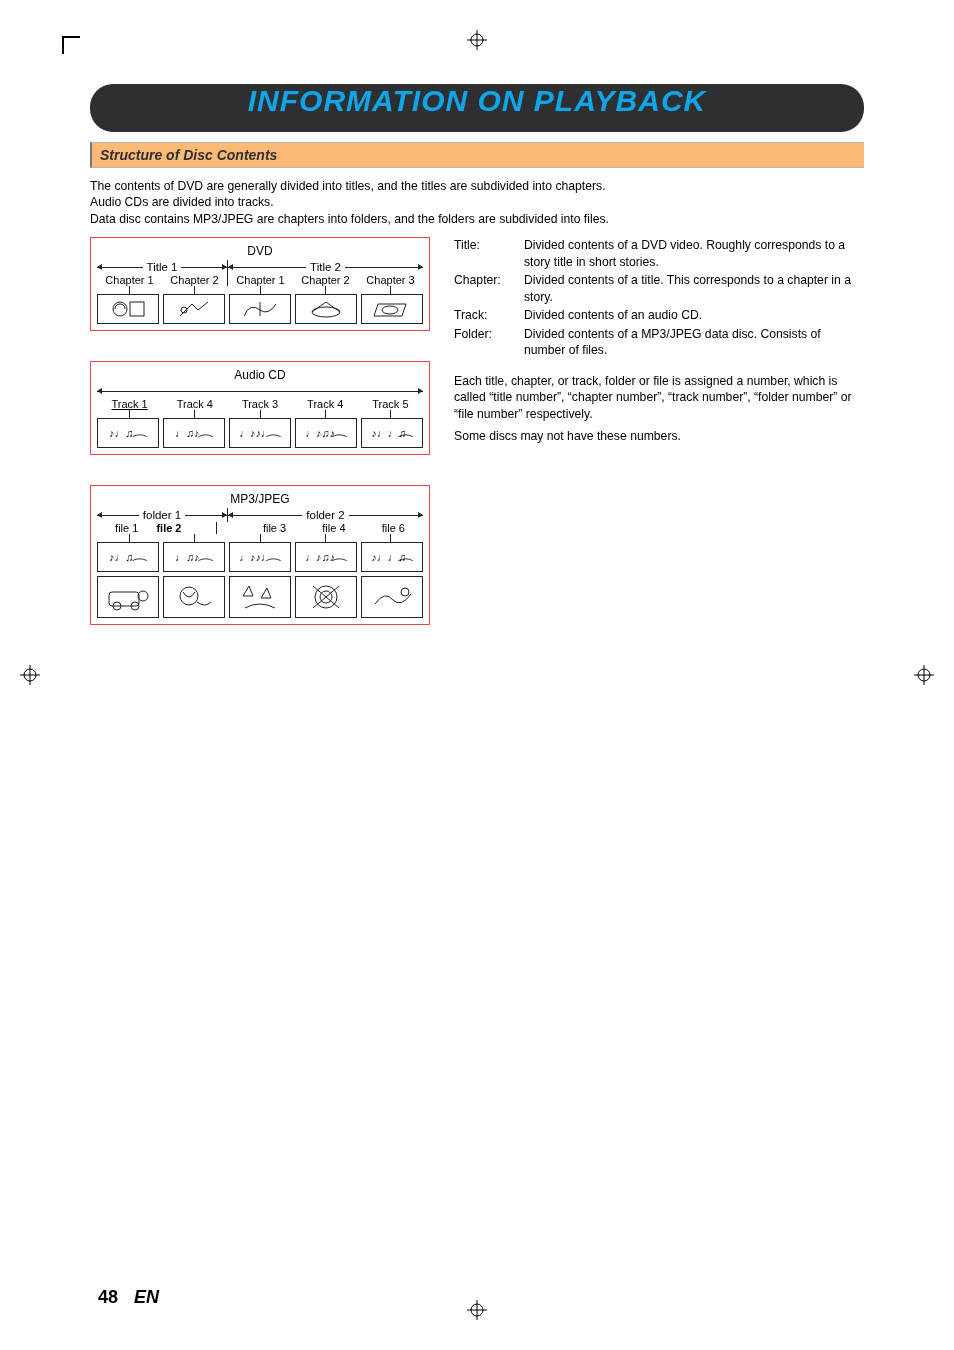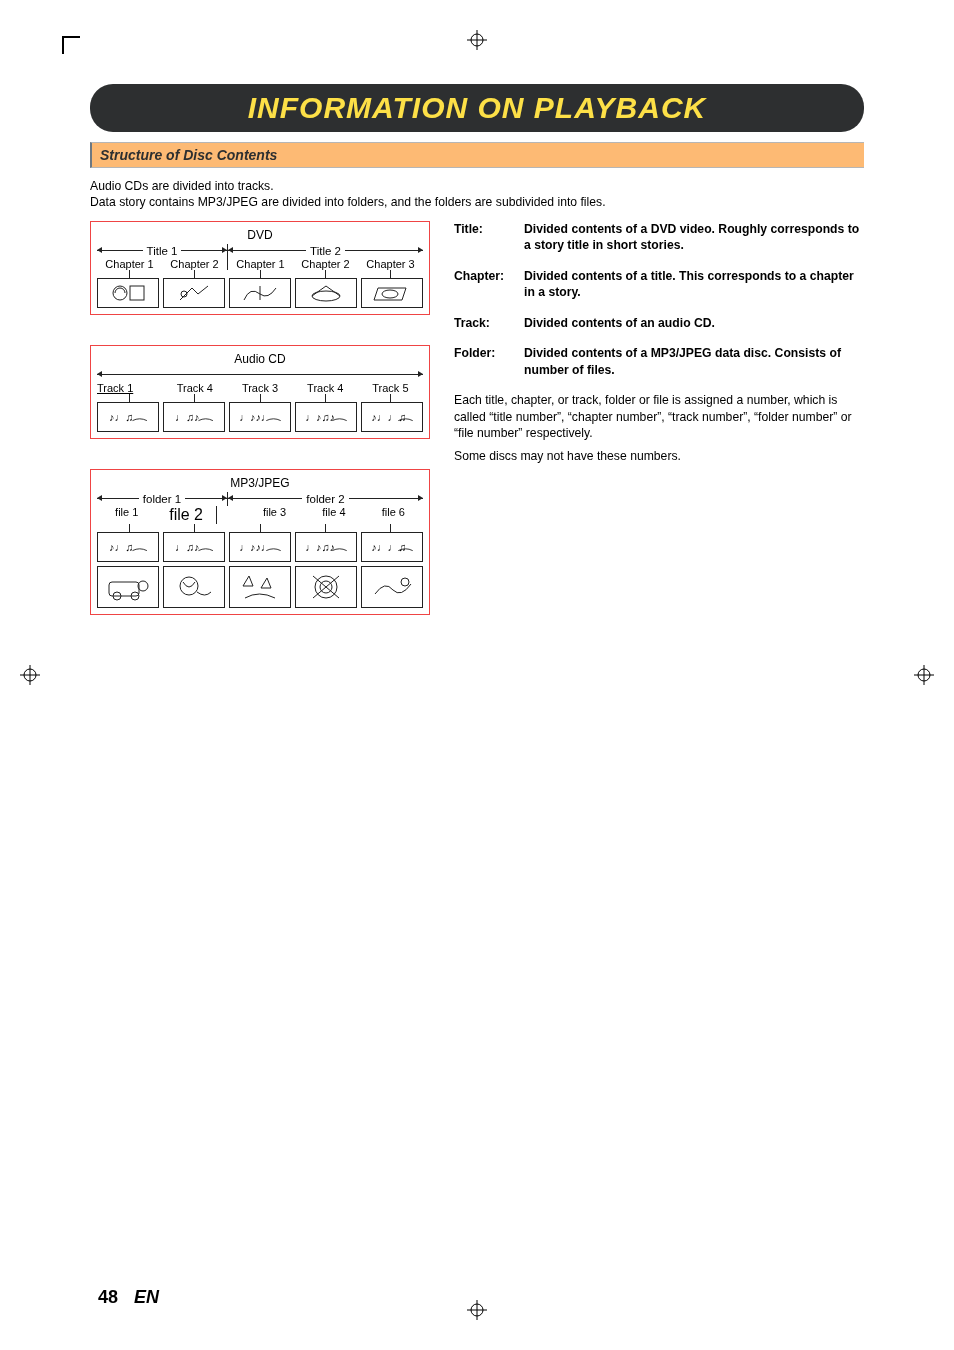--- a/index.html
+++ b/index.html
@@ -1,36 +1,36 @@
 <!DOCTYPE html>
 <html><head>
 <meta charset="utf-8">
 <style>
   * { box-sizing: border-box; margin: 0; padding: 0; }
   html, body { width: 954px; min-height: 1350px; background: #fff; font-family: Arial, Helvetica, sans-serif; color: #000; }
   .page { position: relative; width: 954px; min-height: 1350px; padding: 60px 90px 60px 90px; }
   .crop-rect { position: absolute; top: 36px; left: 62px; width: 18px; height: 18px; border-top: 2px solid #000; border-left: 2px solid #000; }
-  .title-band { background: #2d2f30; color: #fde047; display: flex; align-items: center; justify-content: center; height: 48px; margin-bottom: 10px; border-radius: 23px; }
+  .title-band { background: #2d2f30; color: #0ea5e9; display: flex; align-items: flex-start; justify-content: center; height: 48px; margin-bottom: 10px; border-radius: 23px; }
   .title-band h1 { font-size: 30px; font-weight: 700; letter-spacing: 1px; font-style: italic; }
   .section-head { background: #fdba74; border-top: 1px solid #b6b6b6; border-bottom: 1px solid #b6b6b6; border-left: 2px solid #6d7882; padding: 4px 8px; font-weight: 700; font-size: 14px; font-style: italic; color: #2d2f30; margin-bottom: 10px; }
   .intro { font-size: 12.2px; line-height: 1.35; margin-bottom: 10px; }
   .columns { display: flex; gap: 24px; }
   .col-left { width: 340px; }
   .col-right { flex: 1; font-size: 12.2px; line-height: 1.35; }
   .diagram { border: 1px solid #ef4444; padding: 6px 6px 6px 6px; margin-bottom: 30px; font-size: 12px; }
   .dia-title { text-align: center; margin-bottom: 2px; }
   .vsep { border-left: 1px solid #222; }
   .tick-row { display: flex; }
   .tick-row .tick { flex: 1; display: flex; justify-content: center; }
   .tick-row .tick div { width: 1px; height: 8px; background: #222; }
   .pic-row { display: flex; gap: 4px; }
   .pic { flex: 1; height: 30px; border: 1px solid #222; display: flex; align-items: center; justify-content: center; font-size: 10px; }
   .big-row { display: flex; gap: 4px; }
   .big { flex: 1; height: 42px; border: 1px solid #222; display: flex; align-items: center; justify-content: center; font-size: 10px; }
-  .def-table { display: grid; grid-template-columns: 70px 1fr; row-gap: 14px; margin-bottom: 14px; font-weight: bold; }
+  .def-table { display: grid; grid-template-columns: 70px 1fr; row-gap: 2px; margin-bottom: 14px; }
   .def-table .label { font-size: 12.2px; }
   .def-table .text { font-size: 12.2px; }
   .note { font-size: 12.2px; margin-bottom: 6px; }
   .pg-footer { position: absolute; bottom: 42px; left: 98px; display: flex; gap: 16px; align-items: baseline; }
   .pg-footer .pn { font-size: 18px; font-weight: 700; }
   .pg-footer .lan { font-size: 18px; font-weight: 700; font-style: italic; }
   .crosshair { position: absolute; left: 50%; transform: translateX(-50%); }
   .crosshair.top { top: 30px; }
   .crosshair.bottom { bottom: 30px; }
   .crosshair-side { position: absolute; top: 50%; transform: translateY(-50%); }
@@ -90,22 +90,23 @@
 
   <div style="height:24px;"></div>
 
   <div class="title-band">
     <h1>INFORMATION ON PLAYBACK</h1>
   </div>
 
   <div class="section-head">Structure of Disc Contents</div>
 
   <div class="intro">
+    <div>The contents of DVD are generally divided into titles, and the titles are subdivided into chapters.</div>
     <div>Audio CDs are divided into tracks.</div>
-    <div>Data story contains MP3/JPEG are divided into folders, and the folders are subdivided into files.</div>
+    <div>Data disc contains MP3/JPEG are chapters into folders, and the folders are subdivided into files.</div>
   </div>
 
   <div class="columns">
     <div class="col-left">
 
       <div class="diagram">
         <div class="dia-title">DVD</div>
         <div style="display:flex;">
           <div style="flex:2;" class="arrow-bar">
             <div class="line l"></div>
@@ -178,21 +179,21 @@
       </div>
 
       <div class="diagram">
         <div class="dia-title">Audio CD</div>
         <div class="arrow-bar">
             <div class="line l"></div>
             <div style="flex:8;height:1px;background:#222;"></div>
             <div class="line r"></div>
           </div>
         <div style="display:flex;">
-          <div style="flex:1;text-align:left;font-size:11px;text-decoration:underline;">Track 1</div>
+          <div style="flex:1;text-align:center;font-size:11px;text-decoration:underline;">Track 1</div>
           <div style="flex:1;text-align:center;font-size:11px;">Track 4</div>
           <div style="flex:1;text-align:center;font-size:11px;">Track 3</div>
           <div style="flex:1;text-align:center;font-size:11px;">Track 4</div>
           <div style="flex:1;text-align:center;font-size:11px;">Track 5</div>
         </div>
         <div class="tick-row">
             <div class="tick">
               <div></div>
             </div>
             <div class="tick">
@@ -251,21 +252,21 @@
               <div class="line r"></div>
           </div>
           <div style="flex:3;" class="arrow-bar vsep">
             <div class="line l"></div>
               <div class="lab">folder 2</div>
               <div class="line r"></div>
           </div>
         </div>
         <div style="display:flex;">
           <div style="flex:1;text-align:center;font-size:11px;">file 1</div>
-          <div style="flex:1;text-align:center;font-size:16px;">file 2</div>
+          <div style="flex:1;text-align:left;font-size:11px;font-weight:bold;">file 2</div>
           <div class="vsep" style="flex:1;text-align:center;font-size:11px;padding-left:28px;">file 3</div>
           <div style="flex:1;text-align:center;font-size:11px;">file 4</div>
           <div style="flex:1;text-align:center;font-size:11px;">file 6</div>
         </div>
         <div class="tick-row">
             <div class="tick">
               <div></div>
             </div>
             <div class="tick">
               <div></div>

